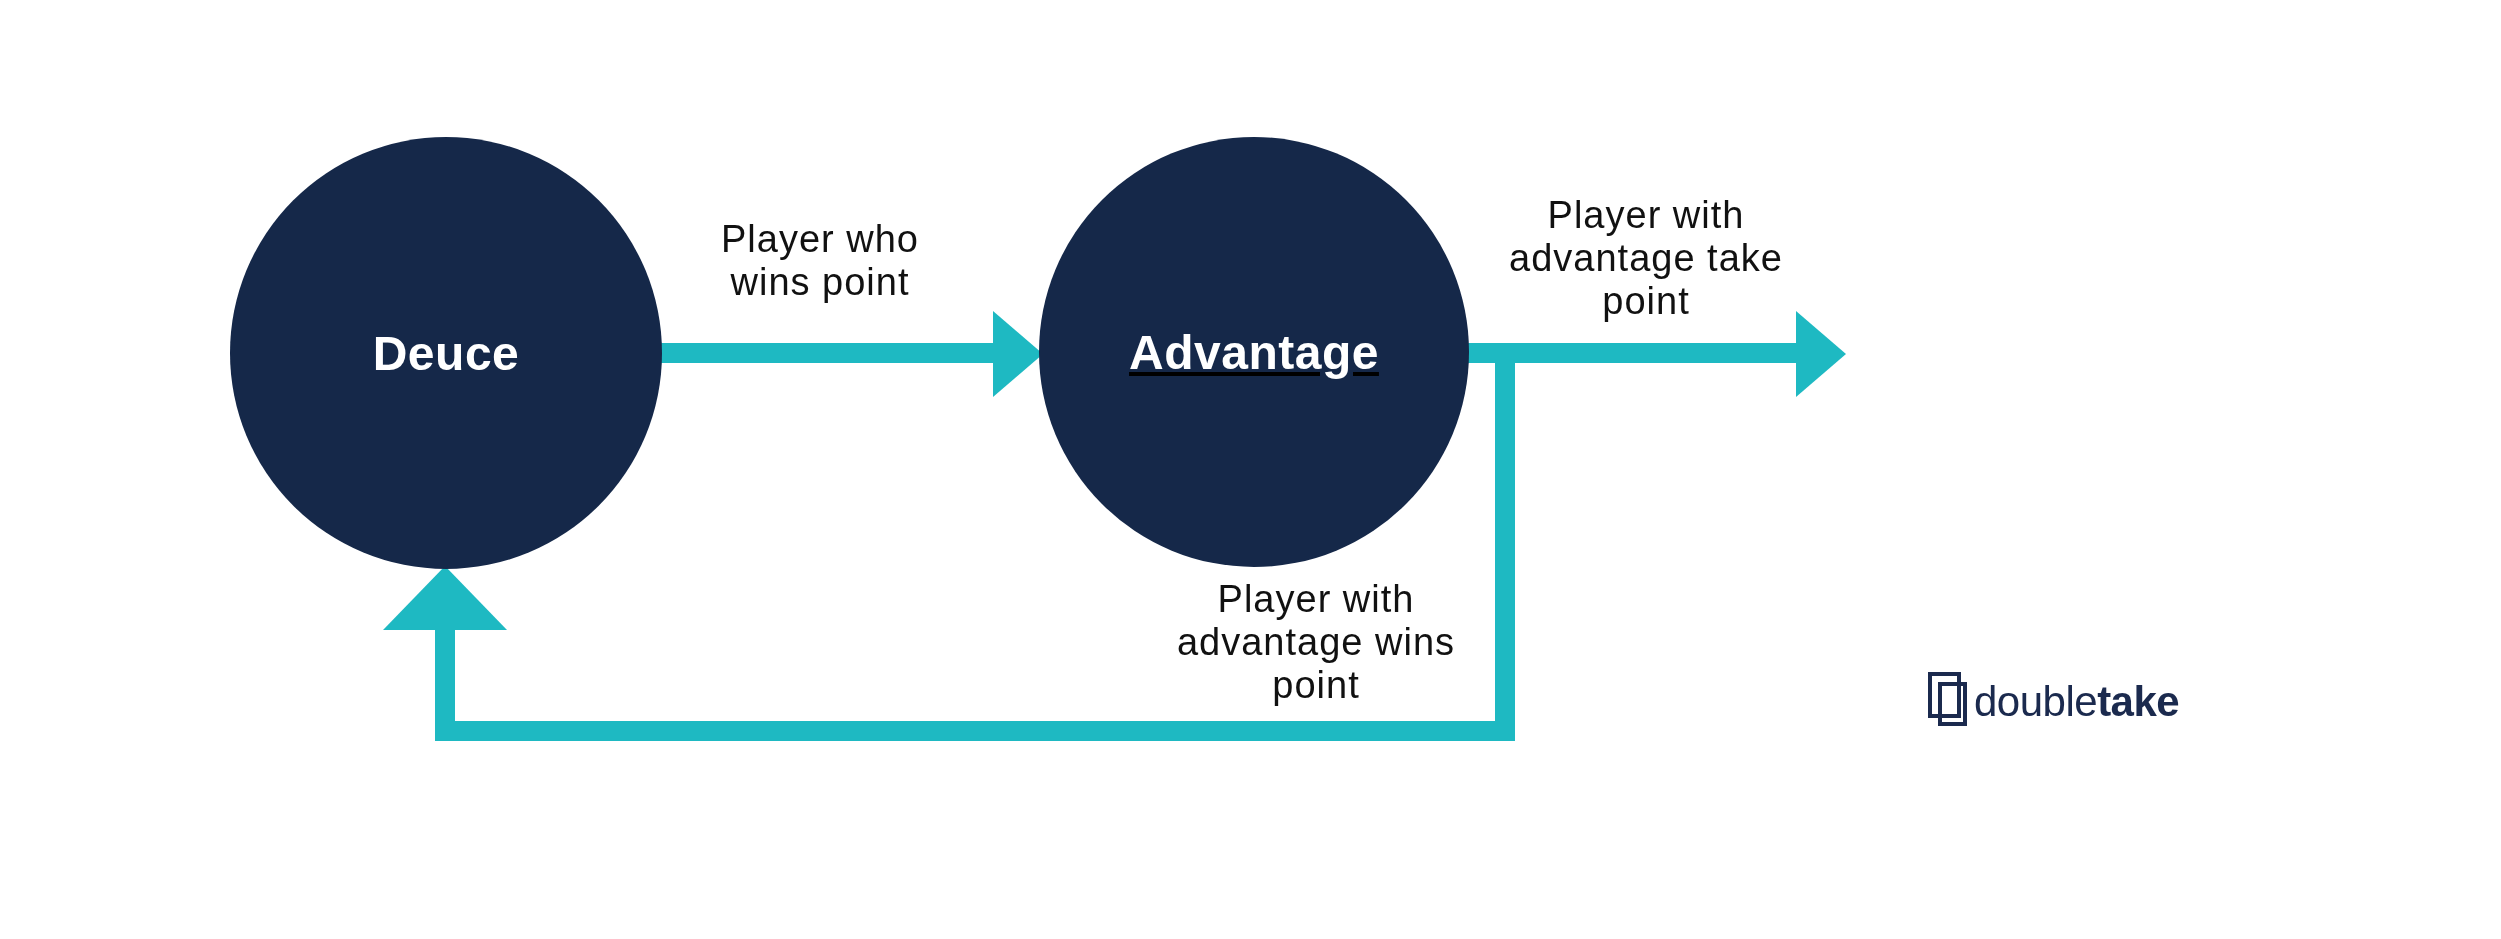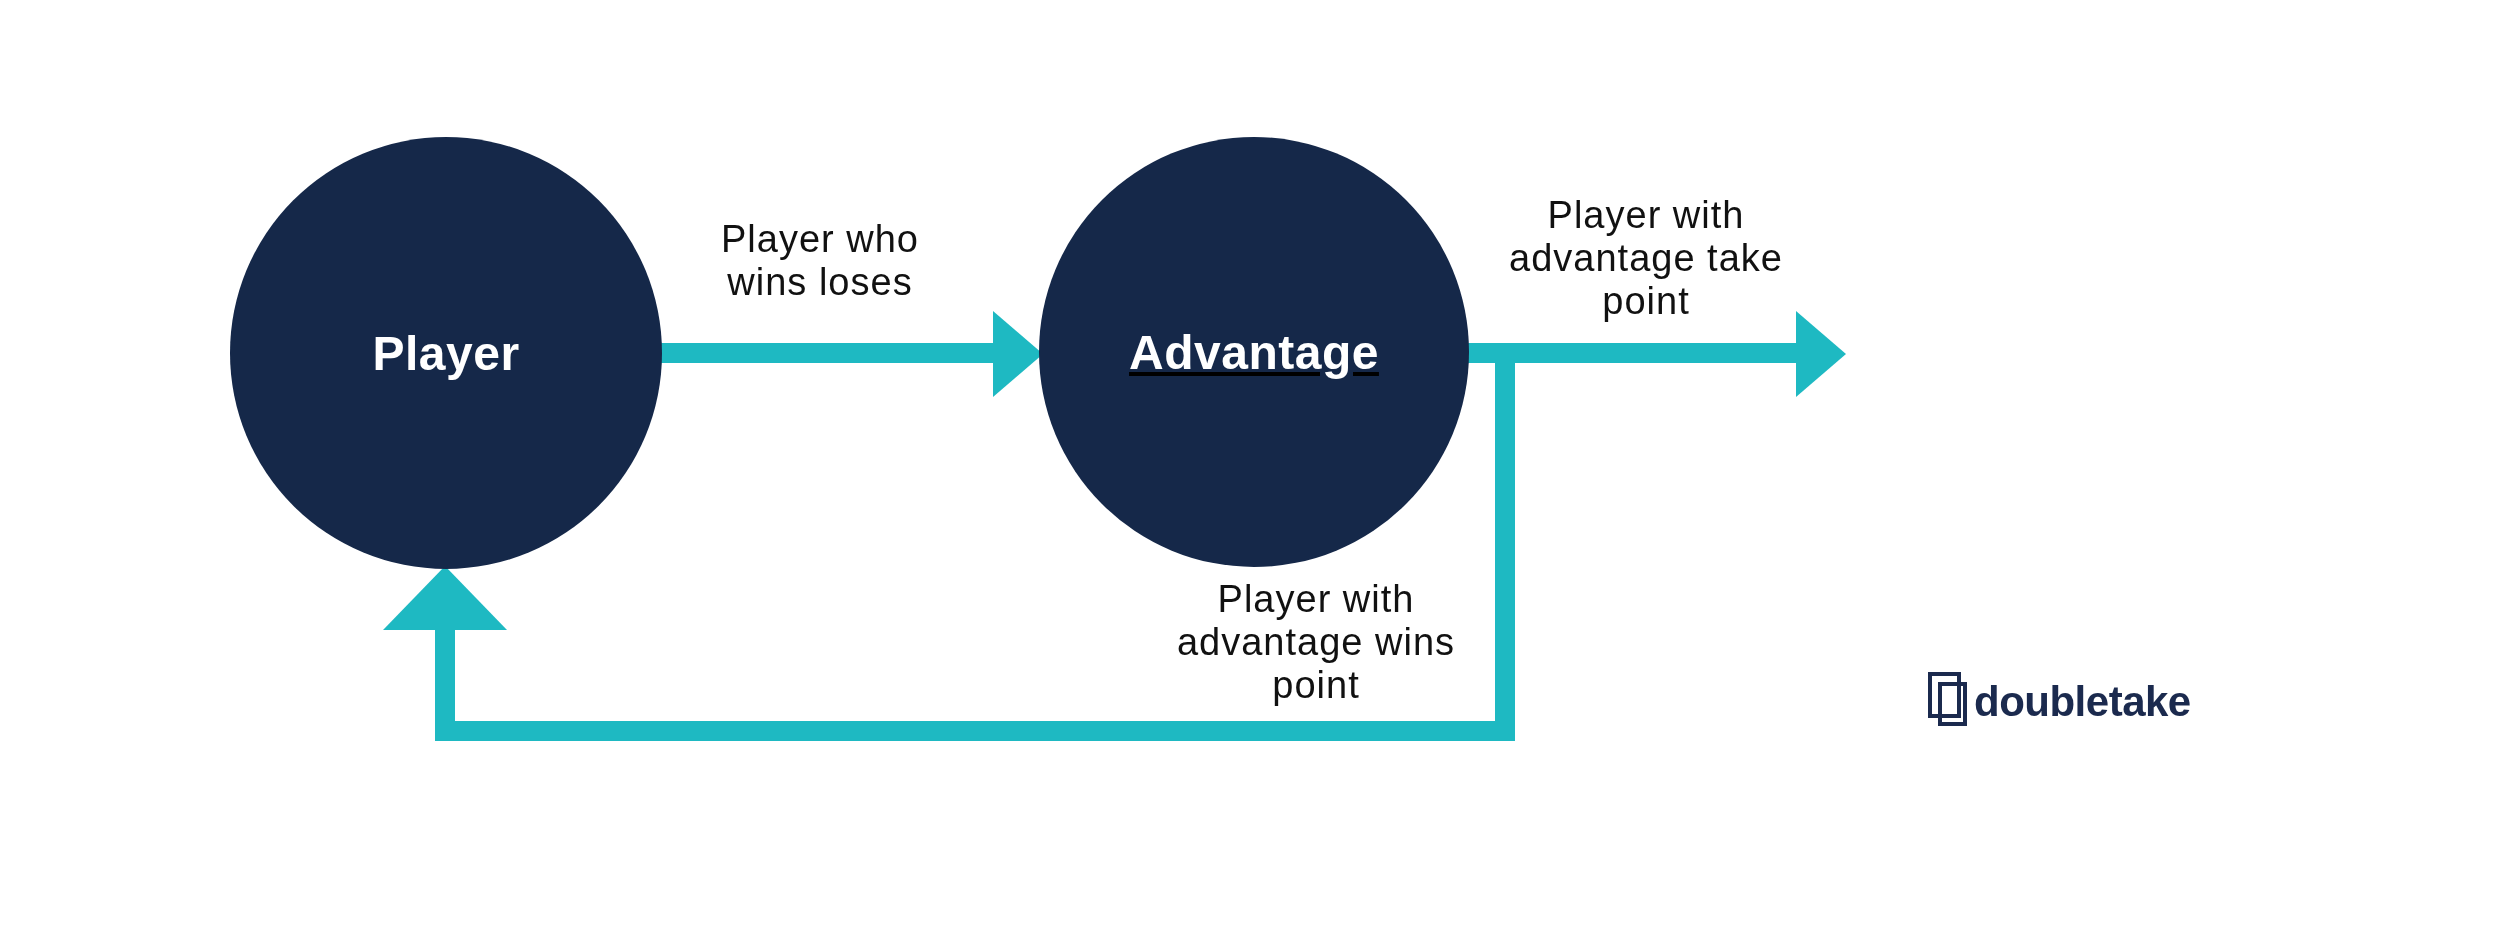--- a/index.html
+++ b/index.html
@@ -79,21 +79,21 @@
   .logo { position: absolute; left: 1928px; top: 672px; width: 280px; height: 64px; z-index: 3; }
   .logo-icon { position: absolute; left: 0; top: 0; width: 40px; height: 58px; }
   .logo-rect { position: absolute; border: 4px solid var(--logo); background: transparent; }
   .logo-rect-back  { left: 0;  top: 0;  width: 33px; height: 46px; }
   .logo-rect-front { left: 10px; top: 10px; width: 29px; height: 44px; }
   .logo-text {
     position: absolute; left: 46px; top: 8px;
     font-size: 42px; line-height: 44px; color: var(--logo); letter-spacing: -0.5px;
     white-space: nowrap;
   }
-  .logo-text .bold  { font-weight: 700; text-align: center; }
+  .logo-text .bold  { font-weight: 400; text-align: center; }
   .logo-text .light { font-weight: 700; }
 </style>
 </head>
 <body>
 
 <div class="canvas">
 
   <div>
     <div class="bar" id="shaft-1"></div>
     <div id="head-1"></div>
@@ -105,29 +105,29 @@
   </div>
 
   <div>
     <div class="bar" id="return-down"></div>
     <div class="bar" id="return-bottom"></div>
     <div class="bar" id="return-stem"></div>
     <div id="head-up"></div>
   </div>
 
   <div class="node" id="node-deuce">
-    <span class="node-label">Player</span>
+    <span class="node-label">Deuce</span>
   </div>
   <div class="node" id="node-advantage">
     <span class="node-label">Advantage</span>
   </div>
 
   <div class="edge-label" id="label-1">
     <div>Player who</div>
-    <div>wins loses</div>
+    <div>wins point</div>
   </div>
   <div class="edge-label" id="label-2">
     <div>Player with</div>
     <div>advantage take</div>
     <div>point</div>
   </div>
   <div class="edge-label" id="label-3">
     <div>Player with</div>
     <div>advantage wins</div>
     <div>point</div>

